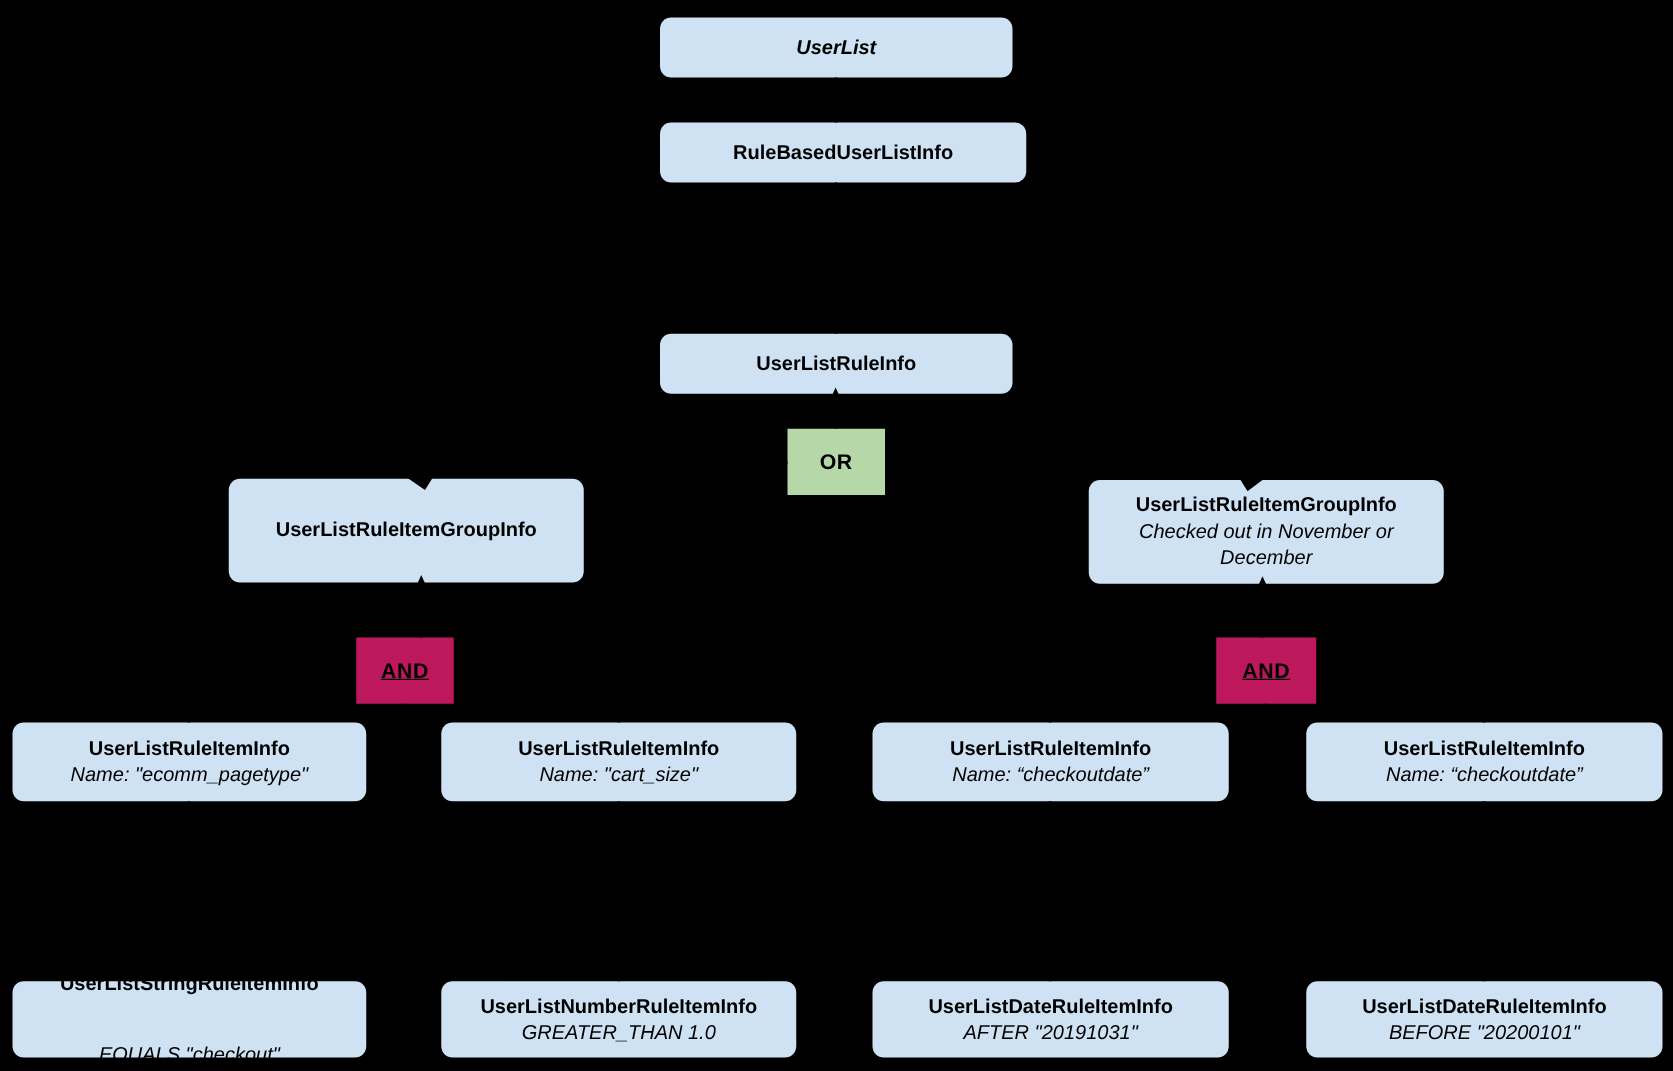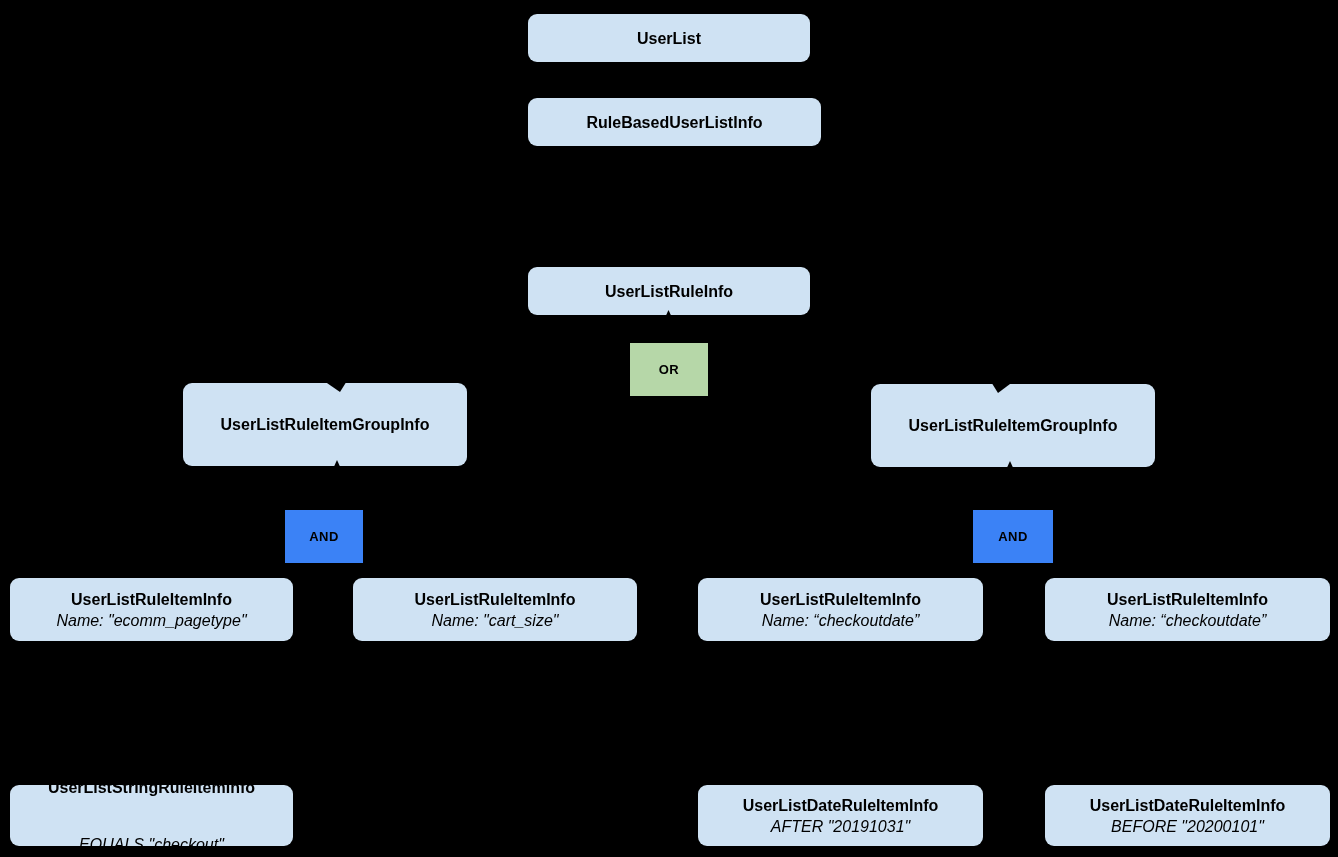--- a/index.html
+++ b/index.html
@@ -7,28 +7,28 @@
     position:relative;width:1338px;height:857px;background:#000000;
     overflow:hidden;font-family:"Liberation Sans",sans-serif;color:#000;
   }
   .node{
     position:absolute;background:#cfe2f3;border-radius:9px;
     display:flex;flex-direction:column;align-items:center;justify-content:center;
     text-align:center;padding:2px 10px;box-sizing:border-box;
   }
   .op{
     position:absolute;display:flex;align-items:center;justify-content:center;
-    font-weight:700;font-size:13px;letter-spacing:.5px;border-radius:0;
+    font-weight:700;font-size:17px;letter-spacing:.5px;border-radius:0;
   }
   .op-or{background:#b6d7a8;}
-  .op-and{background:#3b82f6;}
+  .op-and{background:#be185d;text-decoration:underline;}
   .nt{font-weight:700;font-size:16px;line-height:21px;white-space:nowrap;}
   .nd{font-style:italic;font-size:16px;line-height:21px;}
   
-  .n-userlist   {left:528px;top:14px; width:282px;height:48px;}
+  .n-userlist   {left:528px;top:14px; width:282px;height:48px;font-style:italic;}
   .n-rulebased  {left:528px;top:98px; width:293px;height:48px;}
   .n-expression {left:528px;top:183px;width:282px;height:48px;}
   .n-ruleinfo   {left:528px;top:267px;width:282px;height:48px;}
   .n-or         {left:630px;top:343px;width:78px; height:53px;}
   .n-group-left {left:183px;top:383px;width:284px;height:83px;}
   .n-group-right{left:871px;top:384px;width:284px;height:83px;}
   .n-and-left   {left:285px;top:510px;width:78px; height:53px;}
   .n-and-right  {left:973px;top:510px;width:80px; height:53px;}
   .n-item1{left:10px;  top:578px;width:283px;height:63px;}
   .n-item2{left:353px; top:578px;width:284px;height:63px;}
@@ -59,20 +59,21 @@
   </div>
 
   <div class="op op-or n-or">OR</div>
 
   <div class="node n-group-left">
     <div class="nt">UserListRuleItemGroupInfo</div>
   </div>
 
   <div class="node n-group-right">
     <div class="nt">UserListRuleItemGroupInfo</div>
+    <div class="nd">Checked out in November or December</div>
   </div>
 
   <div class="op op-and n-and-left">AND</div>
   <div class="op op-and n-and-right">AND</div>
 
   <div class="node n-item1">
     <div class="nt">UserListRuleItemInfo</div>
     <div class="nd">Name: "ecomm_pagetype"</div>
   </div>
 
@@ -89,20 +90,24 @@
   <div class="node n-item4">
     <div class="nt">UserListRuleItemInfo</div>
     <div class="nd">Name: “checkoutdate”</div>
   </div>
 
   <div class="node n-leaf1">
     <div class="nt">UserListStringRuleItemInfo</div>
     <div class="nd">EQUALS "checkout"</div>
   </div>
 
+  <div class="node n-leaf2">
+    <div class="nt">UserListNumberRuleItemInfo</div>
+    <div class="nd">GREATER_THAN 1.0</div>
+  </div>
 
   <div class="node n-leaf3">
     <div class="nt">UserListDateRuleItemInfo</div>
     <div class="nd">AFTER "20191031"</div>
   </div>
 
   <div class="node n-leaf4">
     <div class="nt">UserListDateRuleItemInfo</div>
     <div class="nd">BEFORE "20200101"</div>
   </div>

